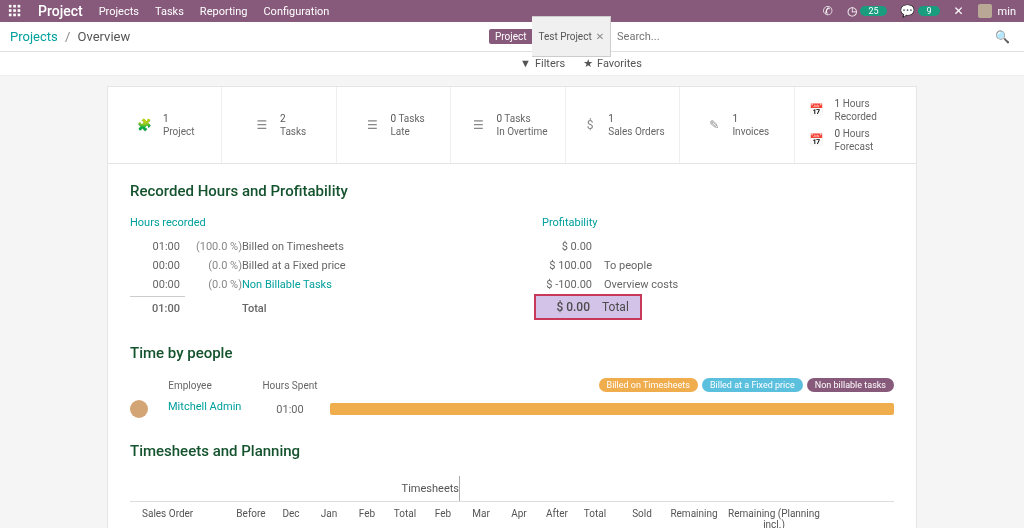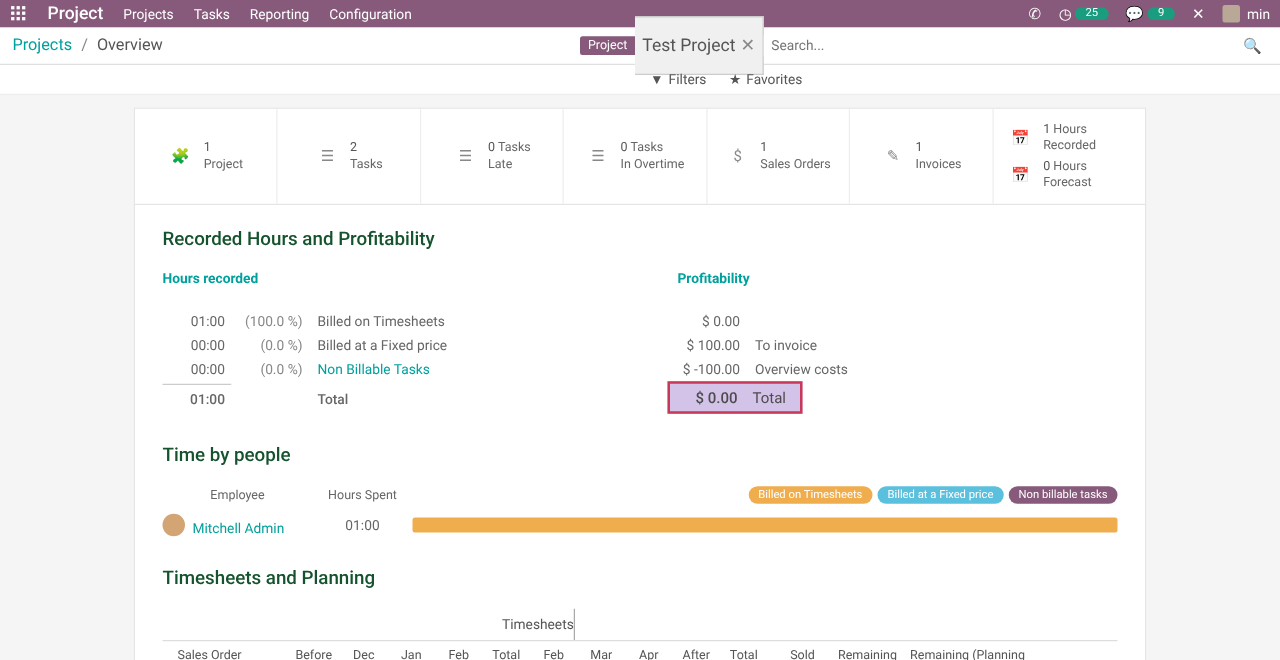--- a/index.html
+++ b/index.html
@@ -15,60 +15,60 @@
 .badge{background:#1a9c7f;color:#fff;font-size:9px;padding:0 8px;border-radius:6px}
 .user-block{display:flex;align-items:center;gap:6px;font-size:11px}
 .user-avatar{width:14px;height:14px;background:#b8a895;border-radius:2px}
 .subbar{background:#fff;height:30px;display:flex;align-items:center;padding:0 10px;border-bottom:1px solid #e0e0e0}
 .breadcrumb{font-size:13px}
 .breadcrumb .root{color:#00a09d;cursor:pointer}
 .breadcrumb .sep{color:#888;margin:0 4px}
 .breadcrumb .cur{color:#555}
 .searcharea{margin-left:auto;display:flex;align-items:center;gap:0}
 .tag{background:#875a7b;color:#fff;font-size:10px;padding:2px 6px;border-radius:2px 0 0 2px}
-.tag2{background:#f0f0f0;color:#555;font-size:14px;padding:14px 6px;border:1px solid #ccc;border-left:none;display:flex;align-items:center;gap:4px}
+.tag2{background:#f0f0f0;color:#555;font-size:10px;padding:14px 6px;border:1px solid #ccc;border-left:none;display:flex;align-items:flex-start;gap:4px}
 .tag2 .x{cursor:pointer;color:#888}
 .search-input{border:none;outline:none;font-size:11px;padding:2px 6px;width:380px}
 .search-ico{color:#999;cursor:pointer;padding:4px}
 .filterbar{background:#fff;height:24px;display:flex;align-items:center;padding:0 10px;gap:18px;font-size:11px;color:#555;border-bottom:1px solid #eee}
 .filterbar-inner{margin-left:510px;display:flex;gap:18px}
 .fbtn{display:flex;align-items:center;gap:4px;cursor:pointer}
 .page{width:810px;margin:10px auto;background:#fff;border:1px solid #e5e5e5;padding:0}
 .statrow{display:flex;border-bottom:1px solid #e5e5e5}
 .stat{flex:1;display:flex;align-items:center;justify-content:center;gap:8px;padding:10px 4px;border-right:1px solid #eee;cursor:pointer}
 .stat:last-child{border-right:none}
 .stat-ico{width:20px;height:20px;color:#888;display:flex;align-items:center;justify-content:center}
 .stat-txt{font-size:10px;color:#666;line-height:1.3}
 .stat-txt .num{color:#555}
 .stat-double{flex-direction:column;gap:4px;align-items:flex-start;padding-left:12px}
 .stat-double .row{display:flex;align-items:center;gap:8px}
 .content{padding:18px 22px}
 h2{font-size:15px;font-weight:500;color:#14532d;margin-bottom:16px}
 .two-col{display:flex;gap:60px;margin-bottom:24px}
 .col{flex:1}
-.col-head{color:#00a09d;font-size:11px;font-weight:700;margin-bottom:19px}
+.col-head{color:#00a09d;font-size:11px;font-weight:400;margin-bottom:8px}
 .prof-row{display:flex;align-items:center;font-size:11px;padding:3px 0;color:#666}
 .prof-row .v1{width:50px;text-align:right;margin-right:12px}
-.prof-row .v2{width:50px;text-align:right;margin-right:12px;color:#888}
+.prof-row .v2{width:50px;text-align:right;color:#888}
 .prof-row .lbl{flex:1}
 .prof-row .lbl.link{color:#00a09d;cursor:pointer}
 .prof-divider{border-top:1px solid #ccc;width:55px;margin:2px 0}
 .prof-total{font-weight:500}
 .highlight-box{background:#d4c3e8;border:2px solid #c83858;padding:4px 8px;display:inline-flex;align-items:center;width:108px;margin-left:-8px}
 .highlight-box .v1{width:46px;text-align:right;margin-right:12px;font-weight:500}
 .people-head{display:flex;align-items:center;margin-bottom:8px}
 .people-head .emp{width:120px;font-size:10px;color:#666;text-align:center}
 .people-head .hrs{width:80px;font-size:10px;color:#666;text-align:center}
 .chips{margin-left:auto;display:flex;gap:4px}
 .chip{font-size:9px;padding:2px 8px;border-radius:8px;color:#fff}
 .chip.orange{background:#f0ad4e}
 .chip.blue{background:#5bc0de}
 .chip.purple{background:#875a7b}
 .person-row{display:flex;align-items:center}
-.person-row .emp{width:120px;display:flex;align-items:flex-end;gap:6px}
+.person-row .emp{width:120px;display:flex;align-items:flex-start;gap:20px}
 .person-av{width:18px;height:18px;border-radius:50%;background:#d4a574}
 .person-name{color:#00a09d;font-size:11px;cursor:pointer}
 .person-row .hrs{width:80px;text-align:center;font-size:11px;color:#666}
 .bar-wrap{flex:1;height:12px;background:#f0ad4e;border-radius:2px}
 .tsgrid{margin-top:12px}
 .ts-headrow{display:flex;border-bottom:1px solid #ddd}
 .ts-sec{text-align:right;font-size:11px;color:#555;padding:6px 0;border-right:1px solid #aaa}
 .ts-sec.ts{width:230px;margin-left:100px}
 .ts-sec.pl{width:170px}
 .ts-sec2{flex:1;padding:6px 0}
@@ -203,21 +203,21 @@
             <span class="lbl">Total</span>
           </div>
       </div>
       <div class="col">
         <div class="col-head">Profitability</div>
         <div class="prof-row">
             <span class="v1">$ 0.00</span>
           </div>
         <div class="prof-row">
             <span class="v1">$ 100.00</span>
-            <span class="lbl">To invoice</span>
+            <span class="lbl">To people</span>
           </div>
         <div class="prof-row">
             <span class="v1">$ -100.00</span>
             <span class="lbl">Overview costs</span>
           </div>
         <div class="highlight-box">
           <span class="v1">$ 0.00</span>
             <span class="lbl">Total</span>
         </div>
       </div>

